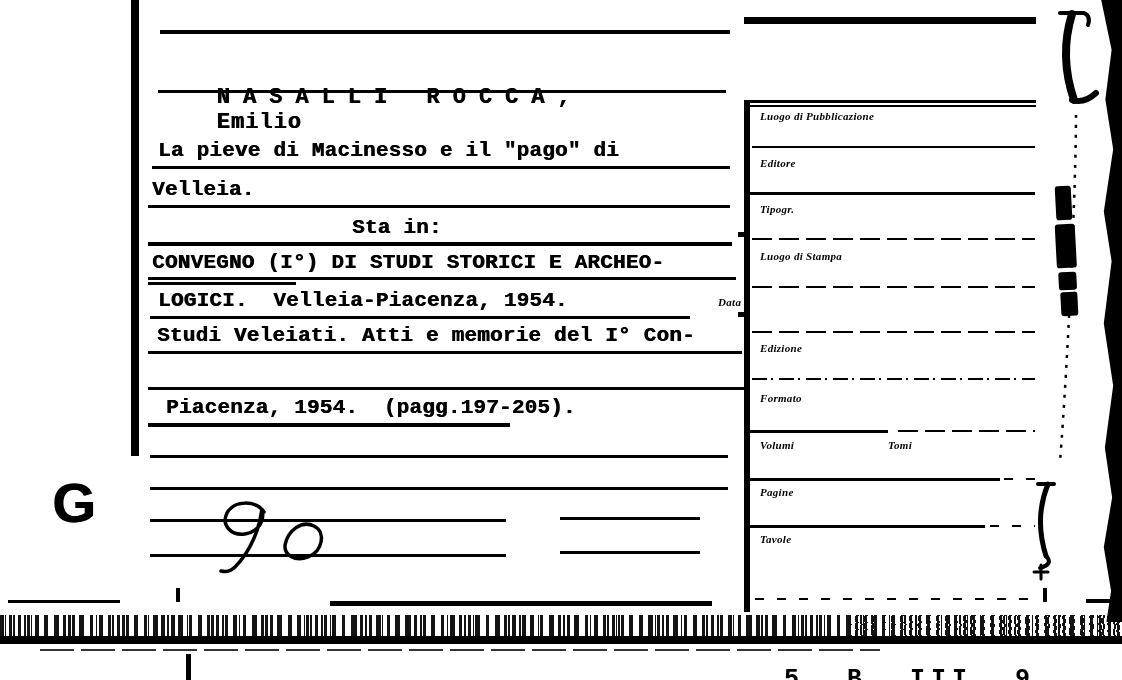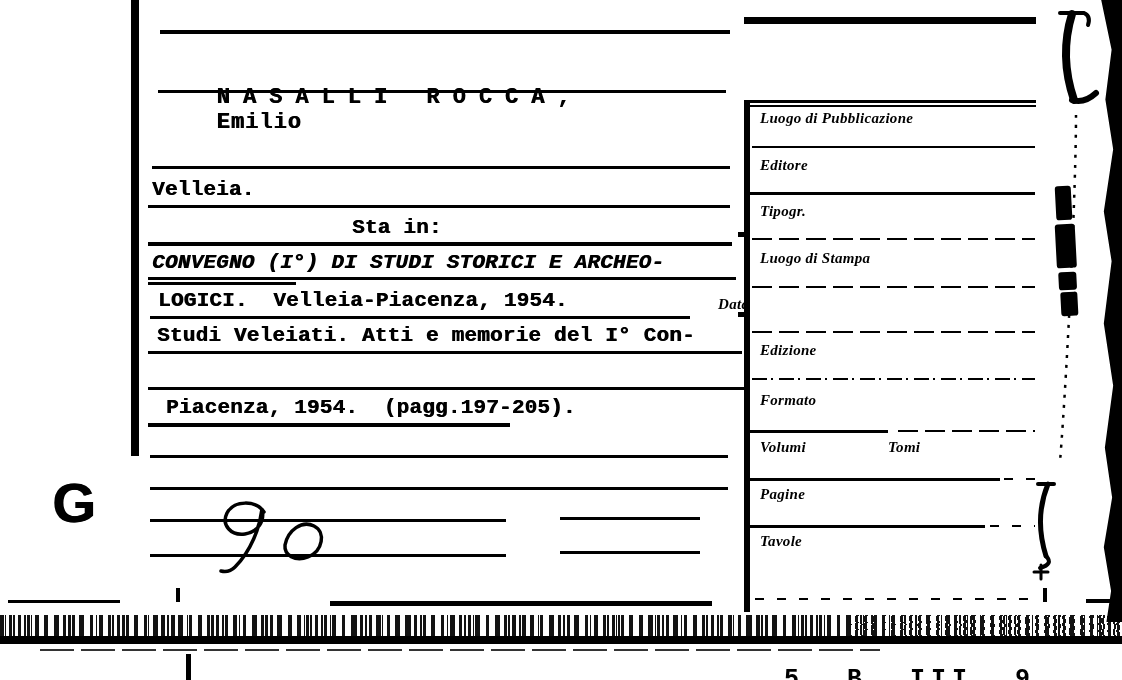--- a/index.html
+++ b/index.html
@@ -19,21 +19,21 @@
   
   .gletter{position:absolute;left:52px;top:470px;font-family:"Liberation Sans",sans-serif;
            font-weight:800;font-size:56px;letter-spacing:0;text-shadow:1px 0 0 #000;}
   
   .shelf{position:absolute;left:768px;top:0;width:290px;height:16px;overflow:hidden;}
   .shelf span{display:block;margin-top:-8px;font-weight:700;font-size:24px;letter-spacing:3px;white-space:pre;text-shadow:.6px 0 0 #000;}
   .nextcard{position:absolute;left:784px;top:665px;width:270px;height:15px;overflow:hidden;}
   .nextcard span{display:block;margin-top:0;font-weight:700;font-size:25px;letter-spacing:6px;white-space:pre;}
   
   .flabel{position:absolute;font-family:"Liberation Serif",serif;font-style:italic;font-weight:700;
-          font-size:15px;letter-spacing:.3px;filter:blur(.45px);white-space:pre;}
+          font-size:11px;letter-spacing:.3px;filter:blur(.45px);white-space:pre;}
   
   .band{position:absolute;left:1096px;top:0;width:26px;height:622px;background:#000;
         clip-path:polygon(20% 0,100% 0,100% 100%,40% 100%,58% 95%,30% 88%,62% 80%,34% 72%,66% 62%,30% 52%,60% 42%,30% 34%,66% 24%,36% 16%,60% 8%);}
   
   .speckle{position:absolute;left:0;top:615px;width:1122px;height:22px;opacity:.92;
     background-image:
       repeating-linear-gradient(88deg,#000 0 3px,transparent 3px 9px),
       repeating-linear-gradient(92deg,transparent 0 2px,#000 2px 4px,transparent 4px 11px),
       repeating-linear-gradient(90deg,transparent 0 5px,#000 5px 6px,transparent 6px 13px);
     background-size:100% 7px,100% 11px,100% 16px;background-position:0 1px,0 9px,0 4px;}
@@ -52,29 +52,30 @@
   <div class="hl" style="left:744px;top:17px;width:292px;height:7px;"></div>
 
   <div class="hl" style="left:160px;top:30px;width:570px;height:4px;"></div>
 
   <div class="row author" style="left:163px;top:60px;">
     <span class="spaced">NASALLI ROCCA,</span>
     <span class="forename">Emilio</span>
   </div>
   <div class="hl" style="left:158px;top:90px;width:568px;height:3px;"></div>
 
+  <div class="row" style="left:158px;top:139px;">La pieve di Macinesso e il "pago" di</div>
   <div class="hl" style="left:152px;top:166px;width:578px;height:3px;"></div>
 
   <div class="row" style="left:152px;top:178px;">Velleia.</div>
   <div class="hl" style="left:148px;top:205px;width:582px;height:3px;"></div>
 
   <div class="row" style="left:352px;top:216px;">Sta in:</div>
   <div class="hl" style="left:148px;top:242px;width:584px;height:4px;"></div>
 
-  <div class="row" style="left:152px;top:251px;font-style:italic;">CONVEGNO (I°) DI STUDI STORICI E ARCHEO-</div>
+  <div class="row" style="left:152px;top:251px;">CONVEGNO (I°) DI STUDI STORICI E ARCHEO-</div>
   <div class="hl" style="left:148px;top:277px;width:588px;height:3px;"></div>
   <div class="hl" style="left:148px;top:282px;width:148px;height:3px;"></div>
 
   <div class="row" style="left:158px;top:289px;">LOGICI.  Velleia-Piacenza, 1954.</div>
   <div class="hl" style="left:150px;top:316px;width:540px;height:3px;"></div>
 
   <div class="row" style="left:157px;top:324px;">Studi Veleiati. Atti e memorie del I° Con-</div>
   <div class="hl" style="left:148px;top:351px;width:594px;height:3px;"></div>
 
   <div class="hl" style="left:148px;top:387px;width:600px;height:3px;"></div>

